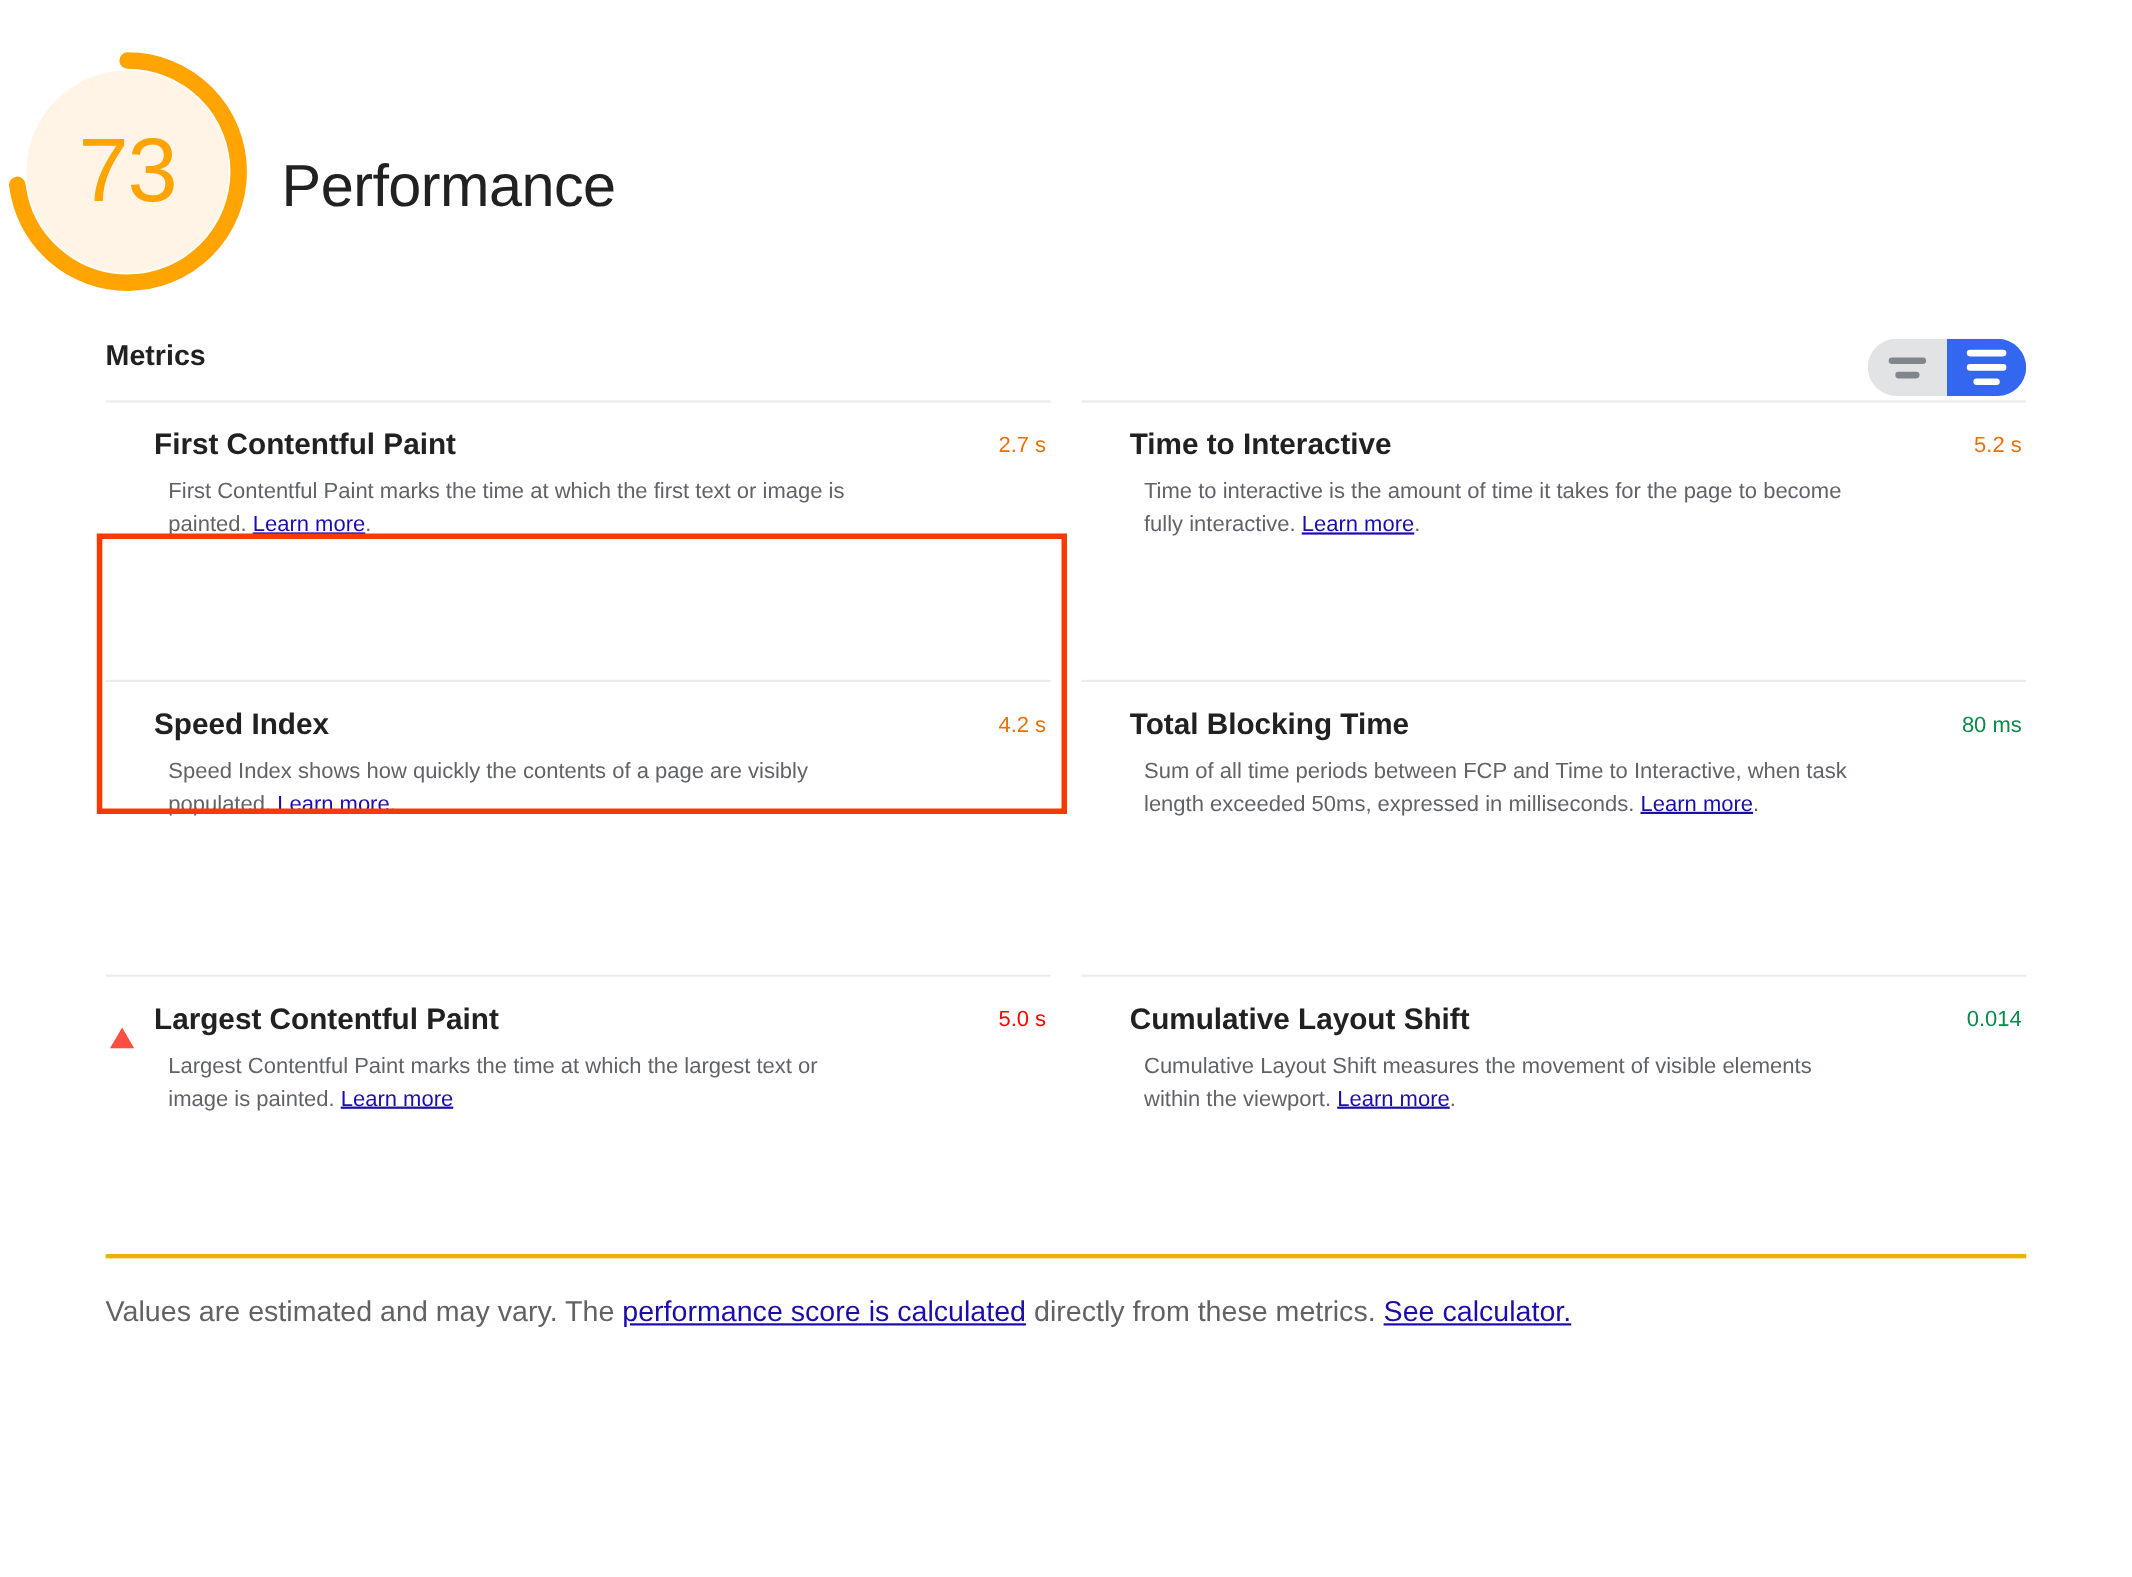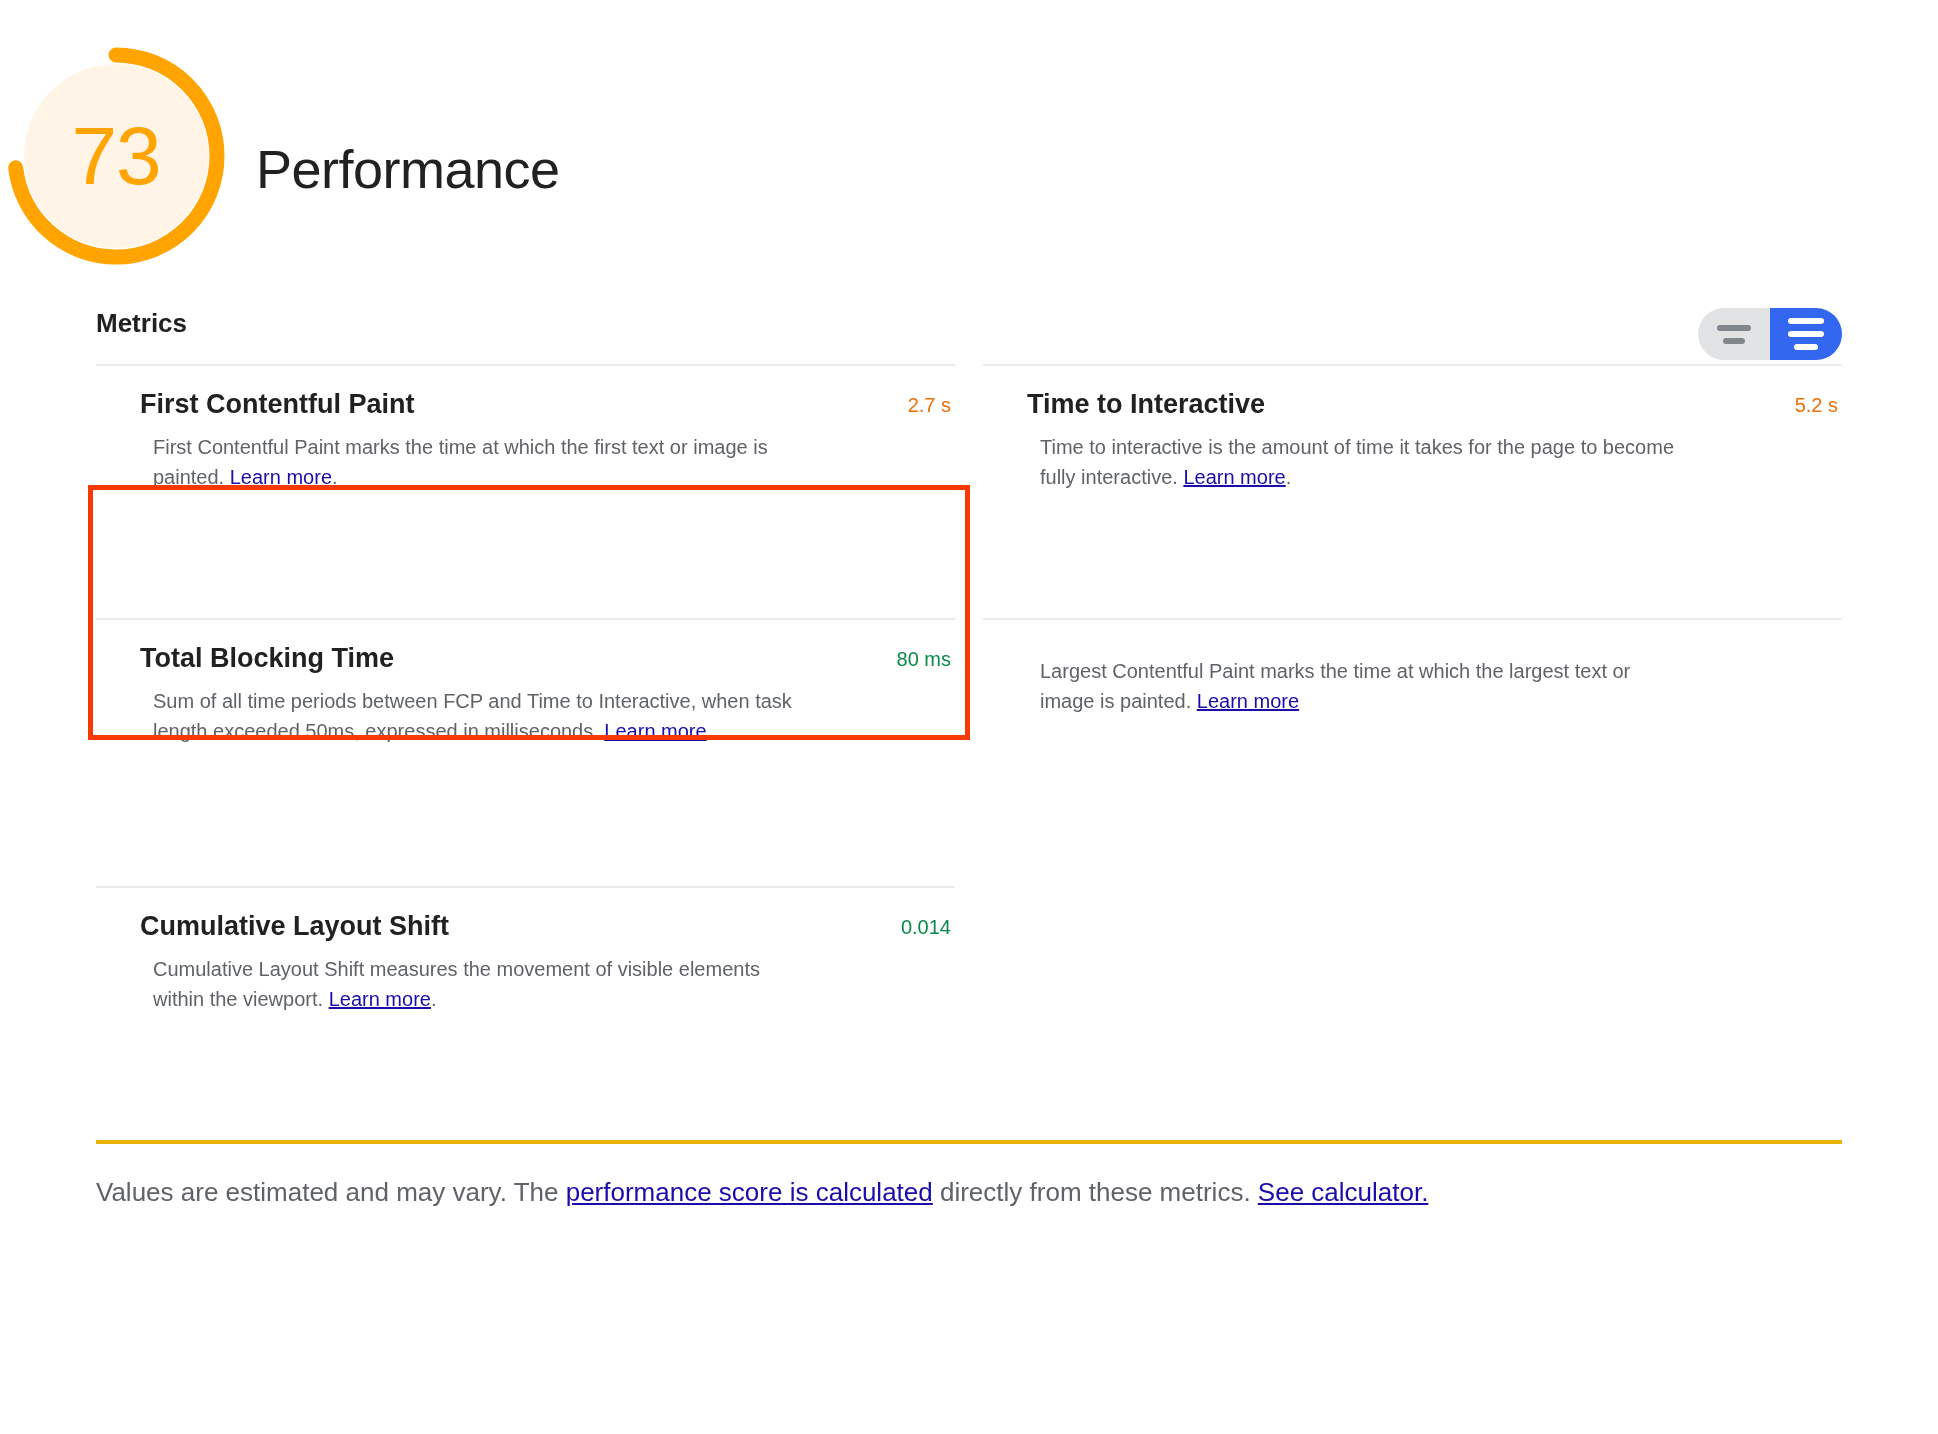--- a/index.html
+++ b/index.html
@@ -232,28 +232,45 @@
           <span class="m-icon"><span class="sq" style="background: rgb(255, 164, 0);"></span></span>
           <span class="metric-name">Time to Interactive</span>
         </div>
         <span class="metric-value v-orange" style="color: rgb(232, 113, 10);">5.2 s</span>
       </div>
       <div class="metric-desc"><span>Time to interactive is the amount of time it takes for the page to become fully interactive. </span><a href="#">Learn more</a><span>.</span></div>
     </div>
     <div class="metric-cell tall">
       <div class="metric-head">
         <div class="metric-left">
+          <span class="m-icon"><span class="sq" style="background: rgb(255, 164, 0);"></span></span>
+          <span class="metric-name">Speed Index</span>
+        </div>
+        <span class="metric-value v-orange" style="color: rgb(232, 113, 10);">4.2 s</span>
+      </div>
+      <div class="metric-desc"><span>Speed Index shows how quickly the contents of a page are visibly populated. </span><a href="#">Learn more</a><span>.</span></div>
+    </div>
+    <div class="metric-cell tall">
+      <div class="metric-head">
+        <div class="metric-left">
           <span class="m-icon"><span class="circ" style="background: rgb(12, 206, 107);"></span></span>
           <span class="metric-name">Total Blocking Time</span>
         </div>
         <span class="metric-value v-green" style="color: rgb(10, 138, 74);">80 ms</span>
       </div>
       <div class="metric-desc"><span>Sum of all time periods between FCP and Time to Interactive, when task length exceeded 50ms, expressed in milliseconds. </span><a href="#">Learn more</a><span>.</span></div>
     </div>
     <div class="metric-cell">
+      <div class="metric-head">
+        <div class="metric-left">
+          <span class="m-icon"><span class="tri" style="border-bottom-color: rgb(255, 78, 66);"></span></span>
+          <span class="metric-name">Largest Contentful Paint</span>
+        </div>
+        <span class="metric-value v-red" style="color: rgb(255, 0, 0);">5.0 s</span>
+      </div>
       <div class="metric-desc"><span>Largest Contentful Paint marks the time at which the largest text or image is painted. </span><a href="#">Learn more</a><span></span></div>
     </div>
     <div class="metric-cell">
       <div class="metric-head">
         <div class="metric-left">
           <span class="m-icon"><span class="circ" style="background: rgb(12, 206, 107);"></span></span>
           <span class="metric-name">Cumulative Layout Shift</span>
         </div>
         <span class="metric-value v-green" style="color: rgb(10, 138, 74);">0.014</span>
       </div>

